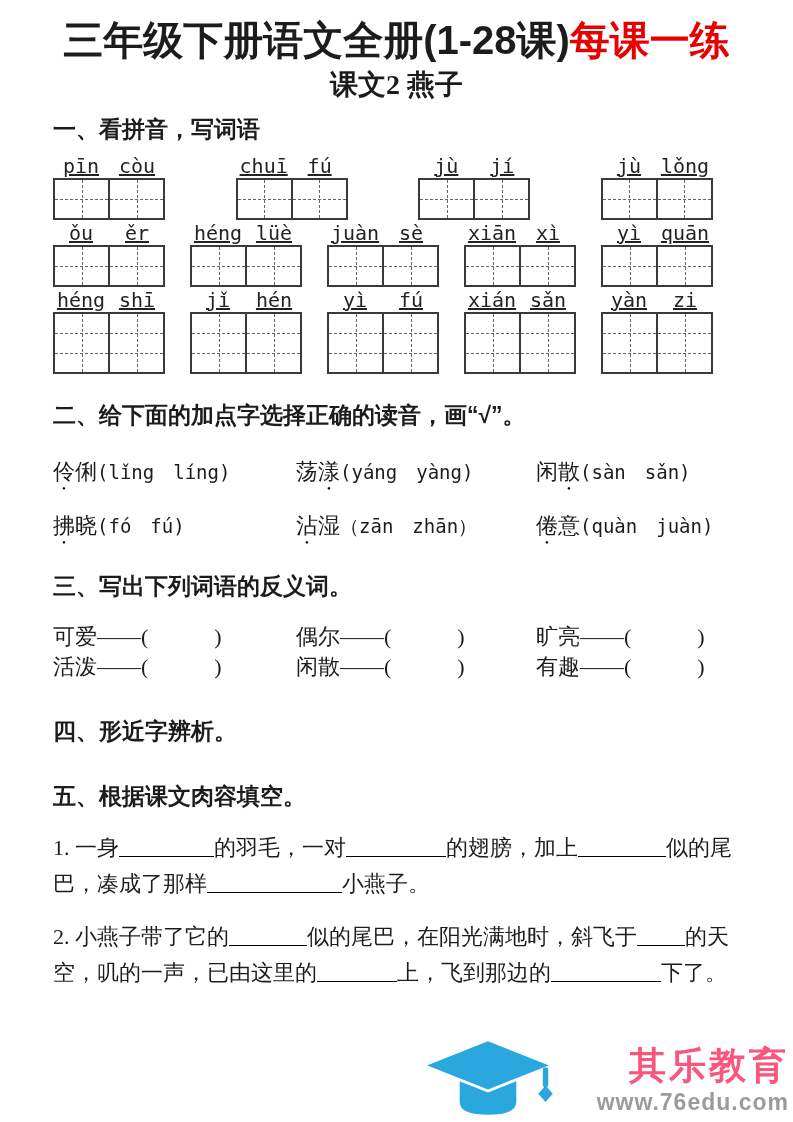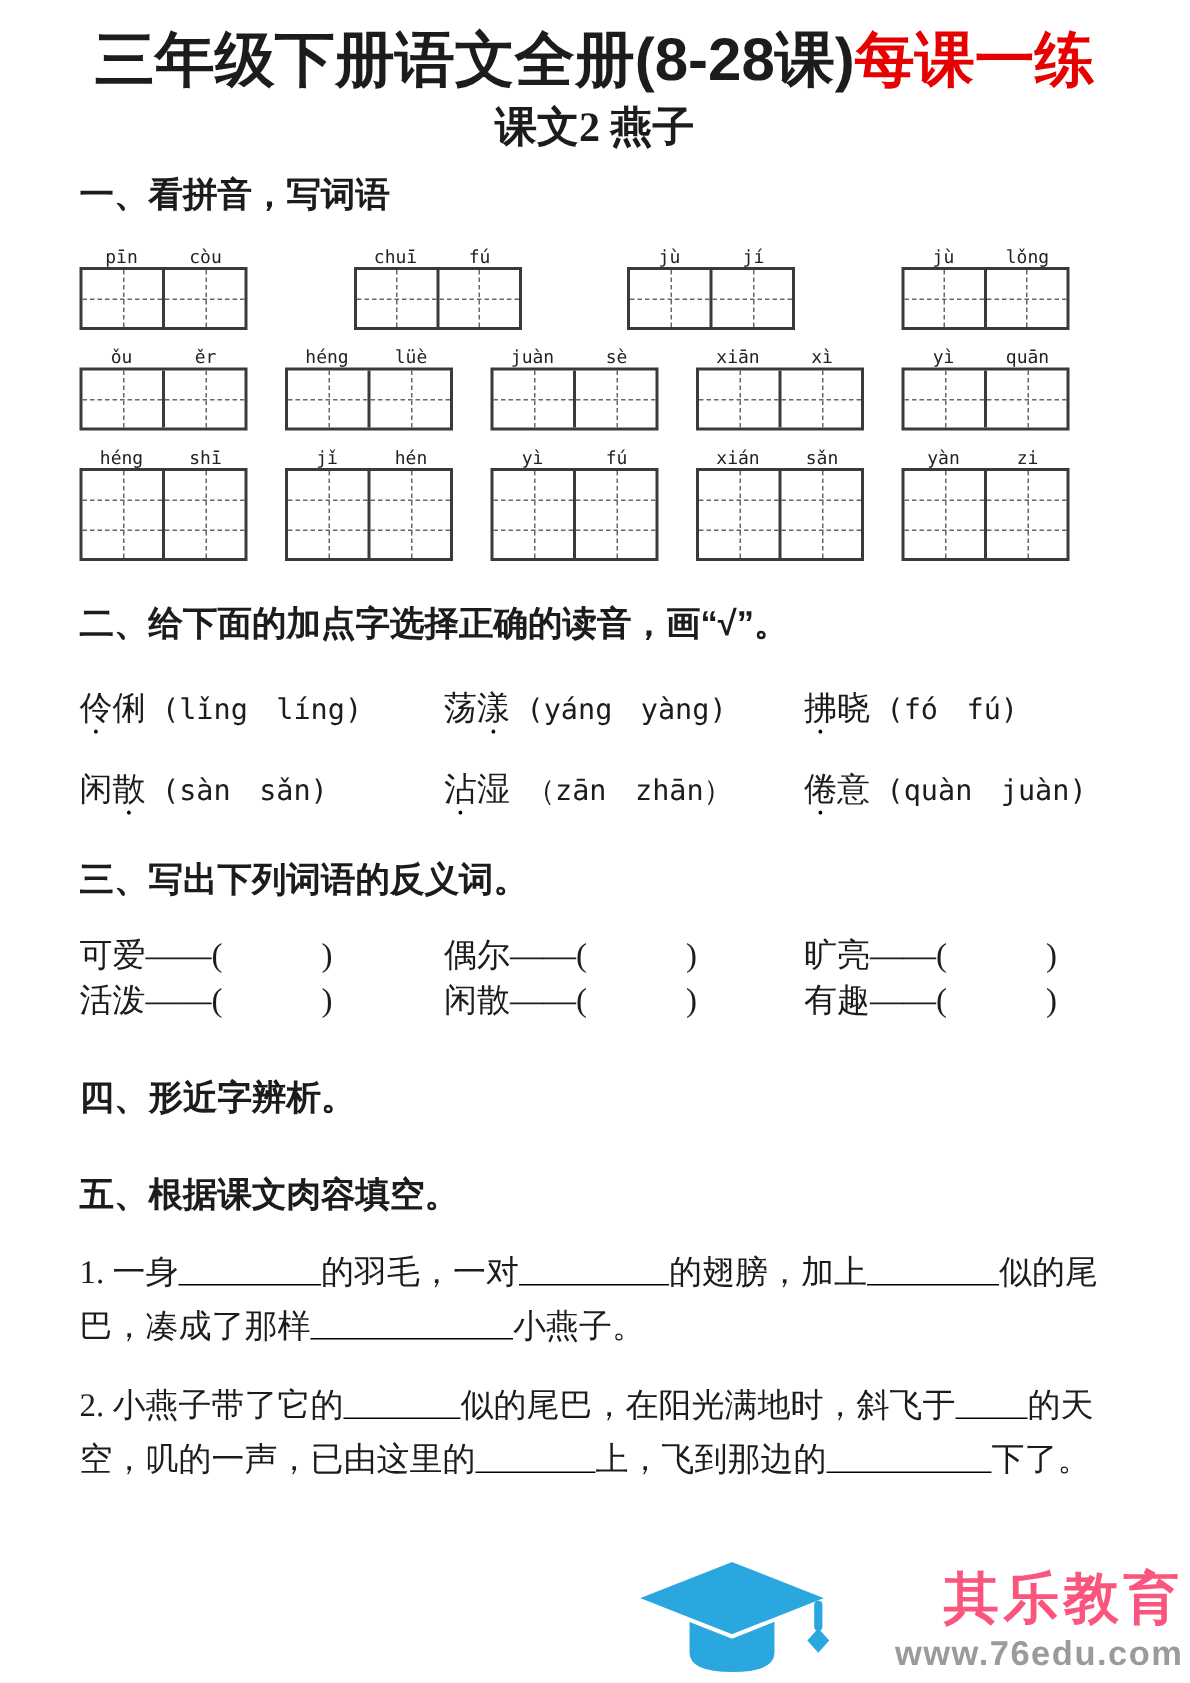--- a/index.html
+++ b/index.html
@@ -21,41 +21,41 @@
   .subtitle{margin:4px 0 2px 0;text-align:center;font-family:var(--serif);
             font-weight:700;font-size:28px;}
 
   .sec-head{font-family:var(--sans);font-weight:700;font-size:23px;margin-top:10px;}
 
   
   .pin-section{margin-top:8px;}
   .pinrow{display:flex;justify-content:space-between;width:660px;}
   .wgroup{width:112px;display:flex;flex-direction:column;align-items:center;}
   .plabel{display:flex;width:112px;height:25px;align-items:flex-end;
-          font-family:var(--mono);font-size:12px;color:#222;}
+          font-family:var(--mono);font-size:20px;color:#222;text-decoration:underline;}
   .plabel span{flex:1;text-align:center;white-space:nowrap;}
   .wgrid{position:relative;display:flex;border:2px solid var(--line);box-sizing:border-box;
          width:112px;height:42px;background:#fff;}
   .wgrid .cell{position:relative;flex:1;}
   .wgrid .cell + .cell{border-left:2px solid var(--line);}
   .wgrid .cell::after{content:"";position:absolute;left:50%;top:0;bottom:0;
                       border-left:1px dashed var(--dash);}
   .wgrid.short::after{content:"";position:absolute;left:0;right:0;top:50%;
                       border-top:1px dashed var(--dash);}
   .wgrid.tall{height:62px;}
   .wgrid.tall::before{content:"";position:absolute;left:0;right:0;top:33.3%;
                       border-top:1px dashed var(--dash);}
   .wgrid.tall::after{content:"";position:absolute;left:0;right:0;top:66.6%;
                      border-top:1px dashed var(--dash);}
 
   
   .pron-grid{display:grid;grid-template-columns:243px 240px auto;
              margin-top:26px;row-gap:24px;font-size:22px;font-family:var(--serif);}
   .pron-item{white-space:nowrap;}
-  .pron-item .opts{font-family:var(--mono);font-size:19px;margin-left:11px;}
+  .pron-item .opts{font-family:var(--mono);font-size:19px;}
   .dotted{position:relative;display:inline-block;}
   .dotted::after{content:"•";position:absolute;left:50%;transform:translateX(-50%);
                  bottom:-0.62em;font-size:0.5em;color:#000;}
 
   
   .ant-grid{display:grid;grid-template-columns:243px 240px auto;
             margin-top:20px;font-size:22px;font-family:var(--serif);}
 
   
   .cmp-rows{margin-top:20px;font-size:22px;font-family:var(--serif);}
@@ -77,21 +77,21 @@
   .brand{font-family:var(--sans);font-weight:900;font-size:37px;color:#f9557d;
          letter-spacing:3px;line-height:1.1;}
   .url{font-family:var(--sans);font-weight:700;font-size:23px;color:#9b9b9b;
        letter-spacing:1px;margin-top:2px;margin-left:32px;}
 </style>
 </head>
 <body>
 
 <div class="page">
 
-  <h1 class="title"><span>三年级下册语文全册(8-28课)</span><span class="red">每课一练</span></h1>
+  <h1 class="title"><span>三年级下册语文全册(1-28课)</span><span class="red">每课一练</span></h1>
   <div class="subtitle">课文2 燕子</div>
 
   <div class="sec-head">一、看拼音，写词语</div>
   <div class="pin-section">
 
     <div class="pinrow">
       <div class="wgroup">
         <div class="plabel">
             <span>pīn</span>
             <span>còu</span>
@@ -238,22 +238,22 @@
           </div>
       </div>
     </div>
 
   </div>
 
   <div class="sec-head" style="margin-top:26px;">二、给下面的加点字选择正确的读音，画“√”。</div>
   <div class="pron-grid">
     <div class="pron-item"><span class="zh"><span></span><span class="dotted">伶</span><span>俐</span></span><span class="opts">(lǐng　líng)</span></div>
     <div class="pron-item"><span class="zh"><span>荡</span><span class="dotted">漾</span><span></span></span><span class="opts">(yáng　yàng)</span></div>
+    <div class="pron-item"><span class="zh"><span>闲</span><span class="dotted">散</span><span></span></span><span class="opts">(sàn　sǎn)</span></div>
     <div class="pron-item"><span class="zh"><span></span><span class="dotted">拂</span><span>晓</span></span><span class="opts">(fó　fú)</span></div>
-    <div class="pron-item"><span class="zh"><span>闲</span><span class="dotted">散</span><span></span></span><span class="opts">(sàn　sǎn)</span></div>
     <div class="pron-item"><span class="zh"><span></span><span class="dotted">沾</span><span>湿</span></span><span class="opts">（zān　zhān）</span></div>
     <div class="pron-item"><span class="zh"><span></span><span class="dotted">倦</span><span>意</span></span><span class="opts">(quàn　juàn)</span></div>
   </div>
 
   <div class="sec-head" style="margin-top:30px;">三、写出下列词语的反义词。</div>
   <div class="ant-grid">
     <div>可爱——(　　　)</div>
     <div>偶尔——(　　　)</div>
     <div>旷亮——(　　　)</div>
     <div>活泼——(　　　)</div>

